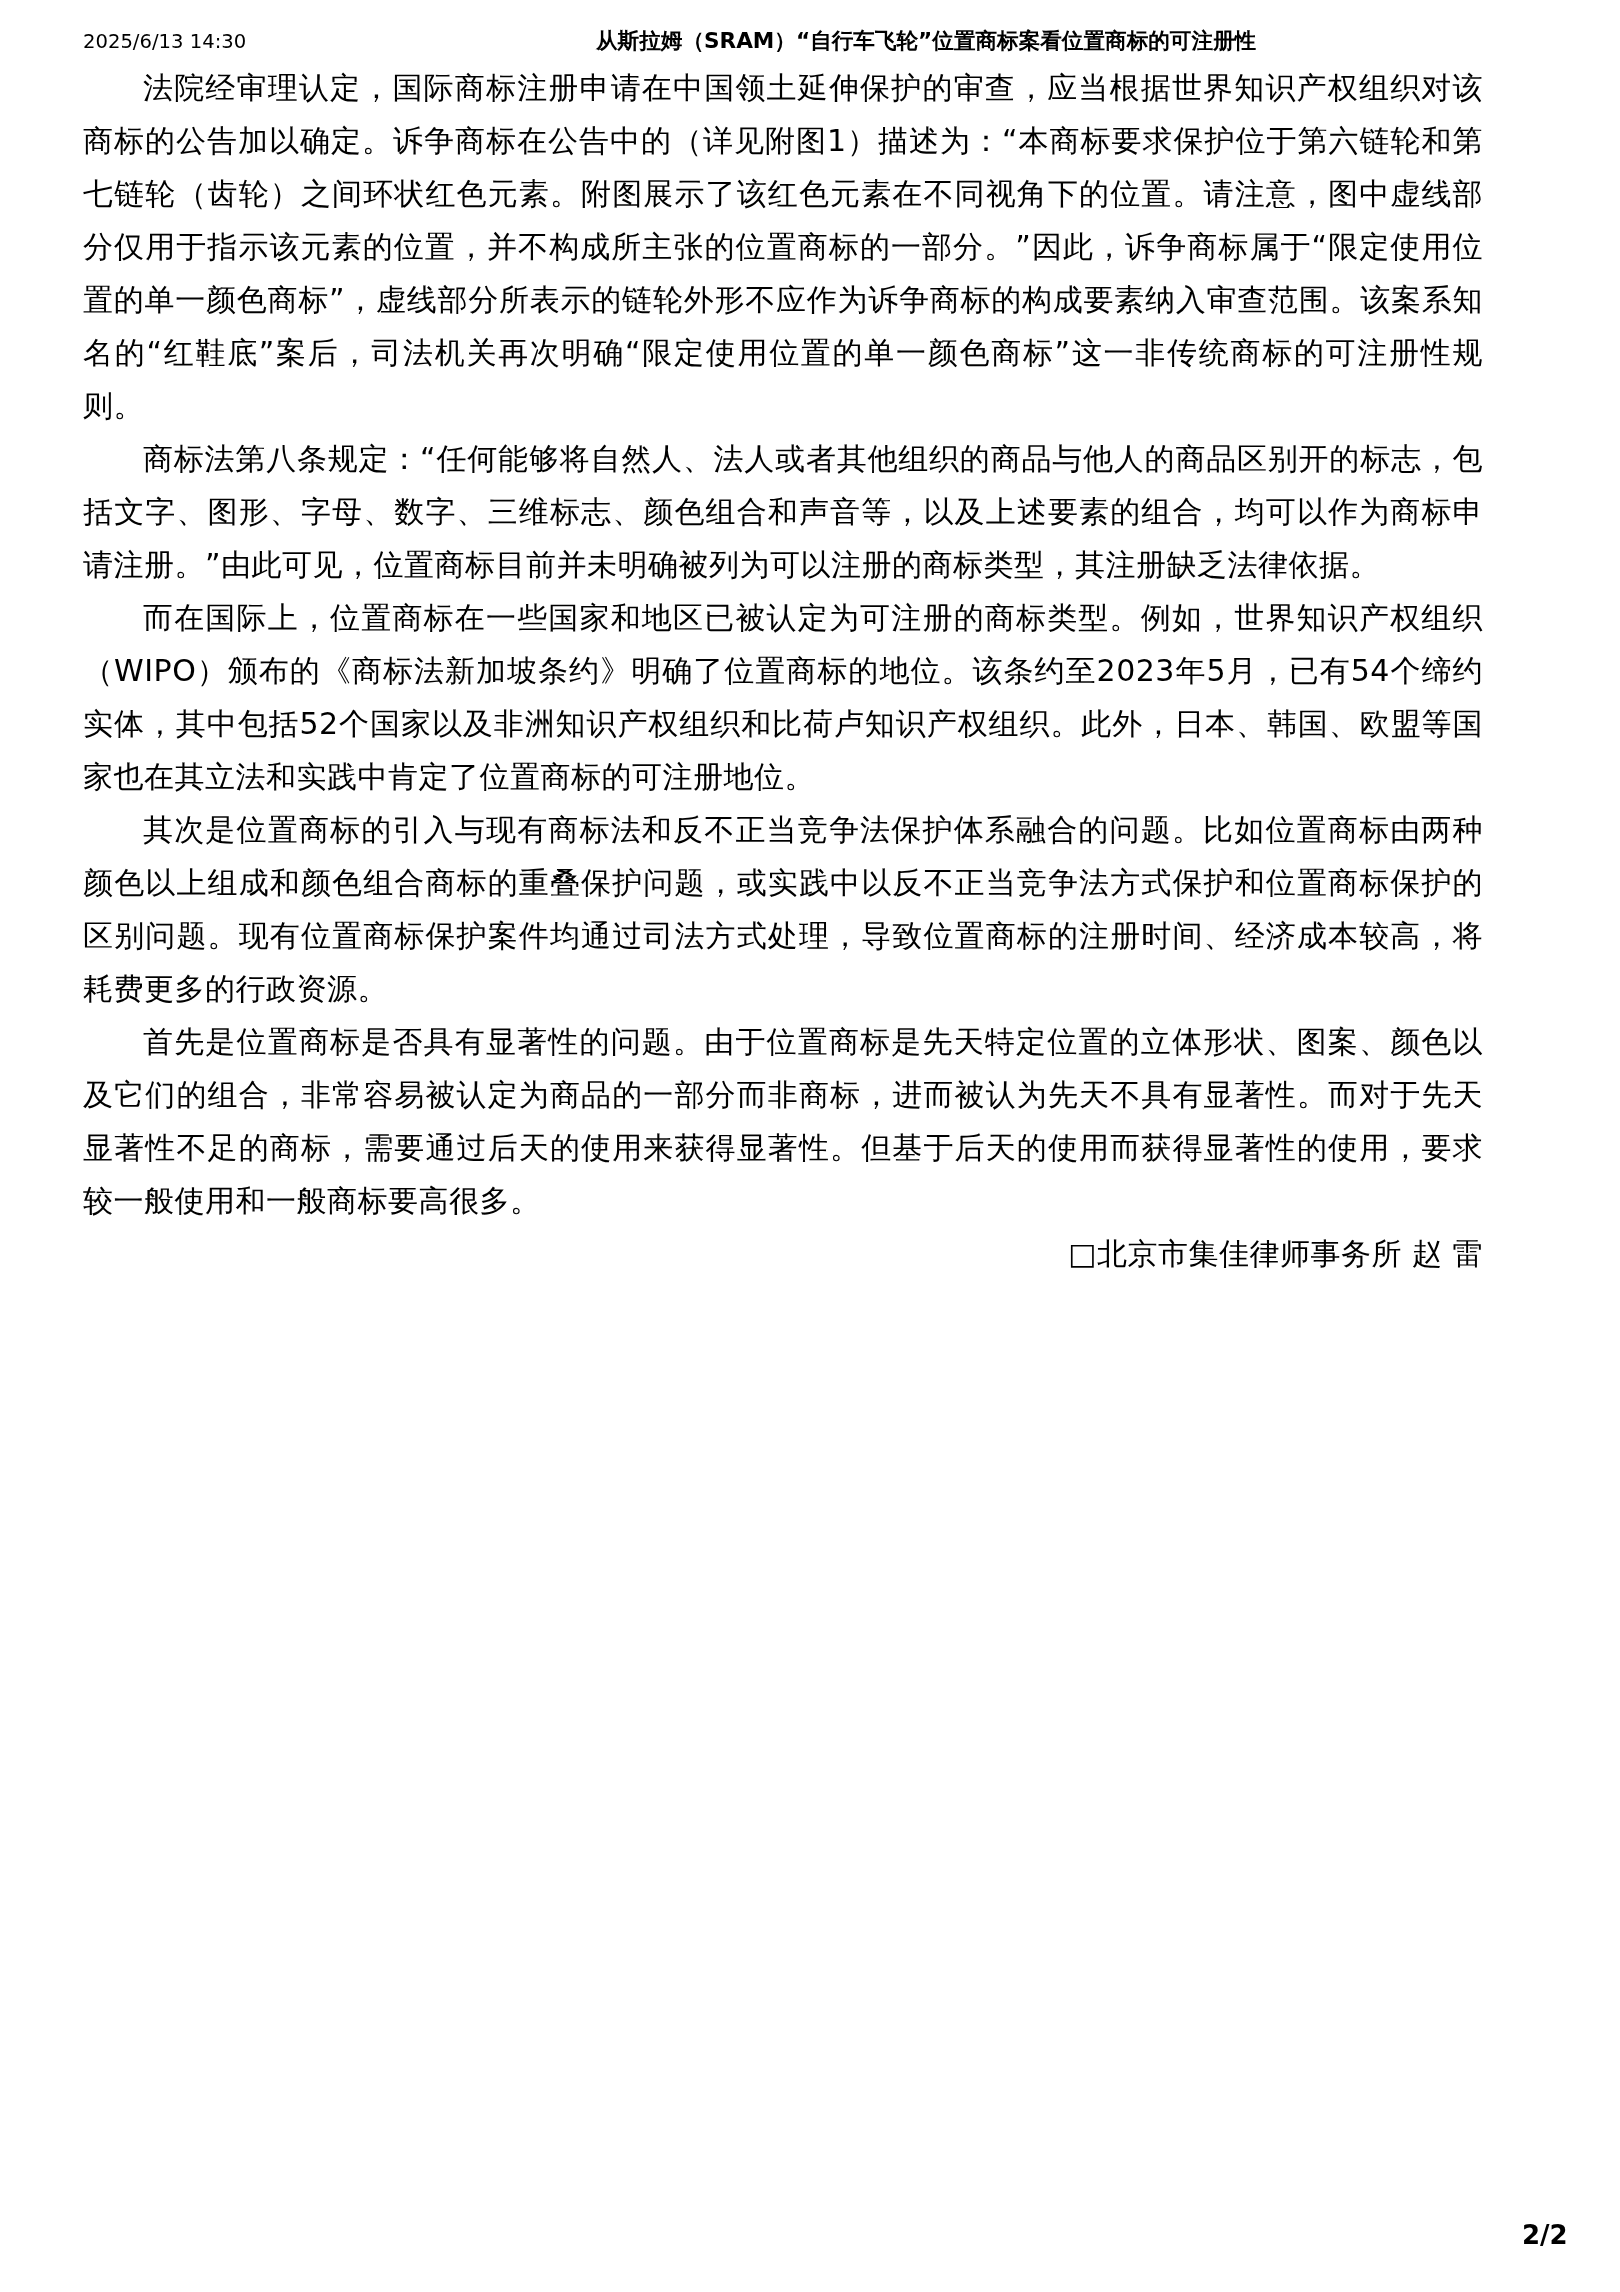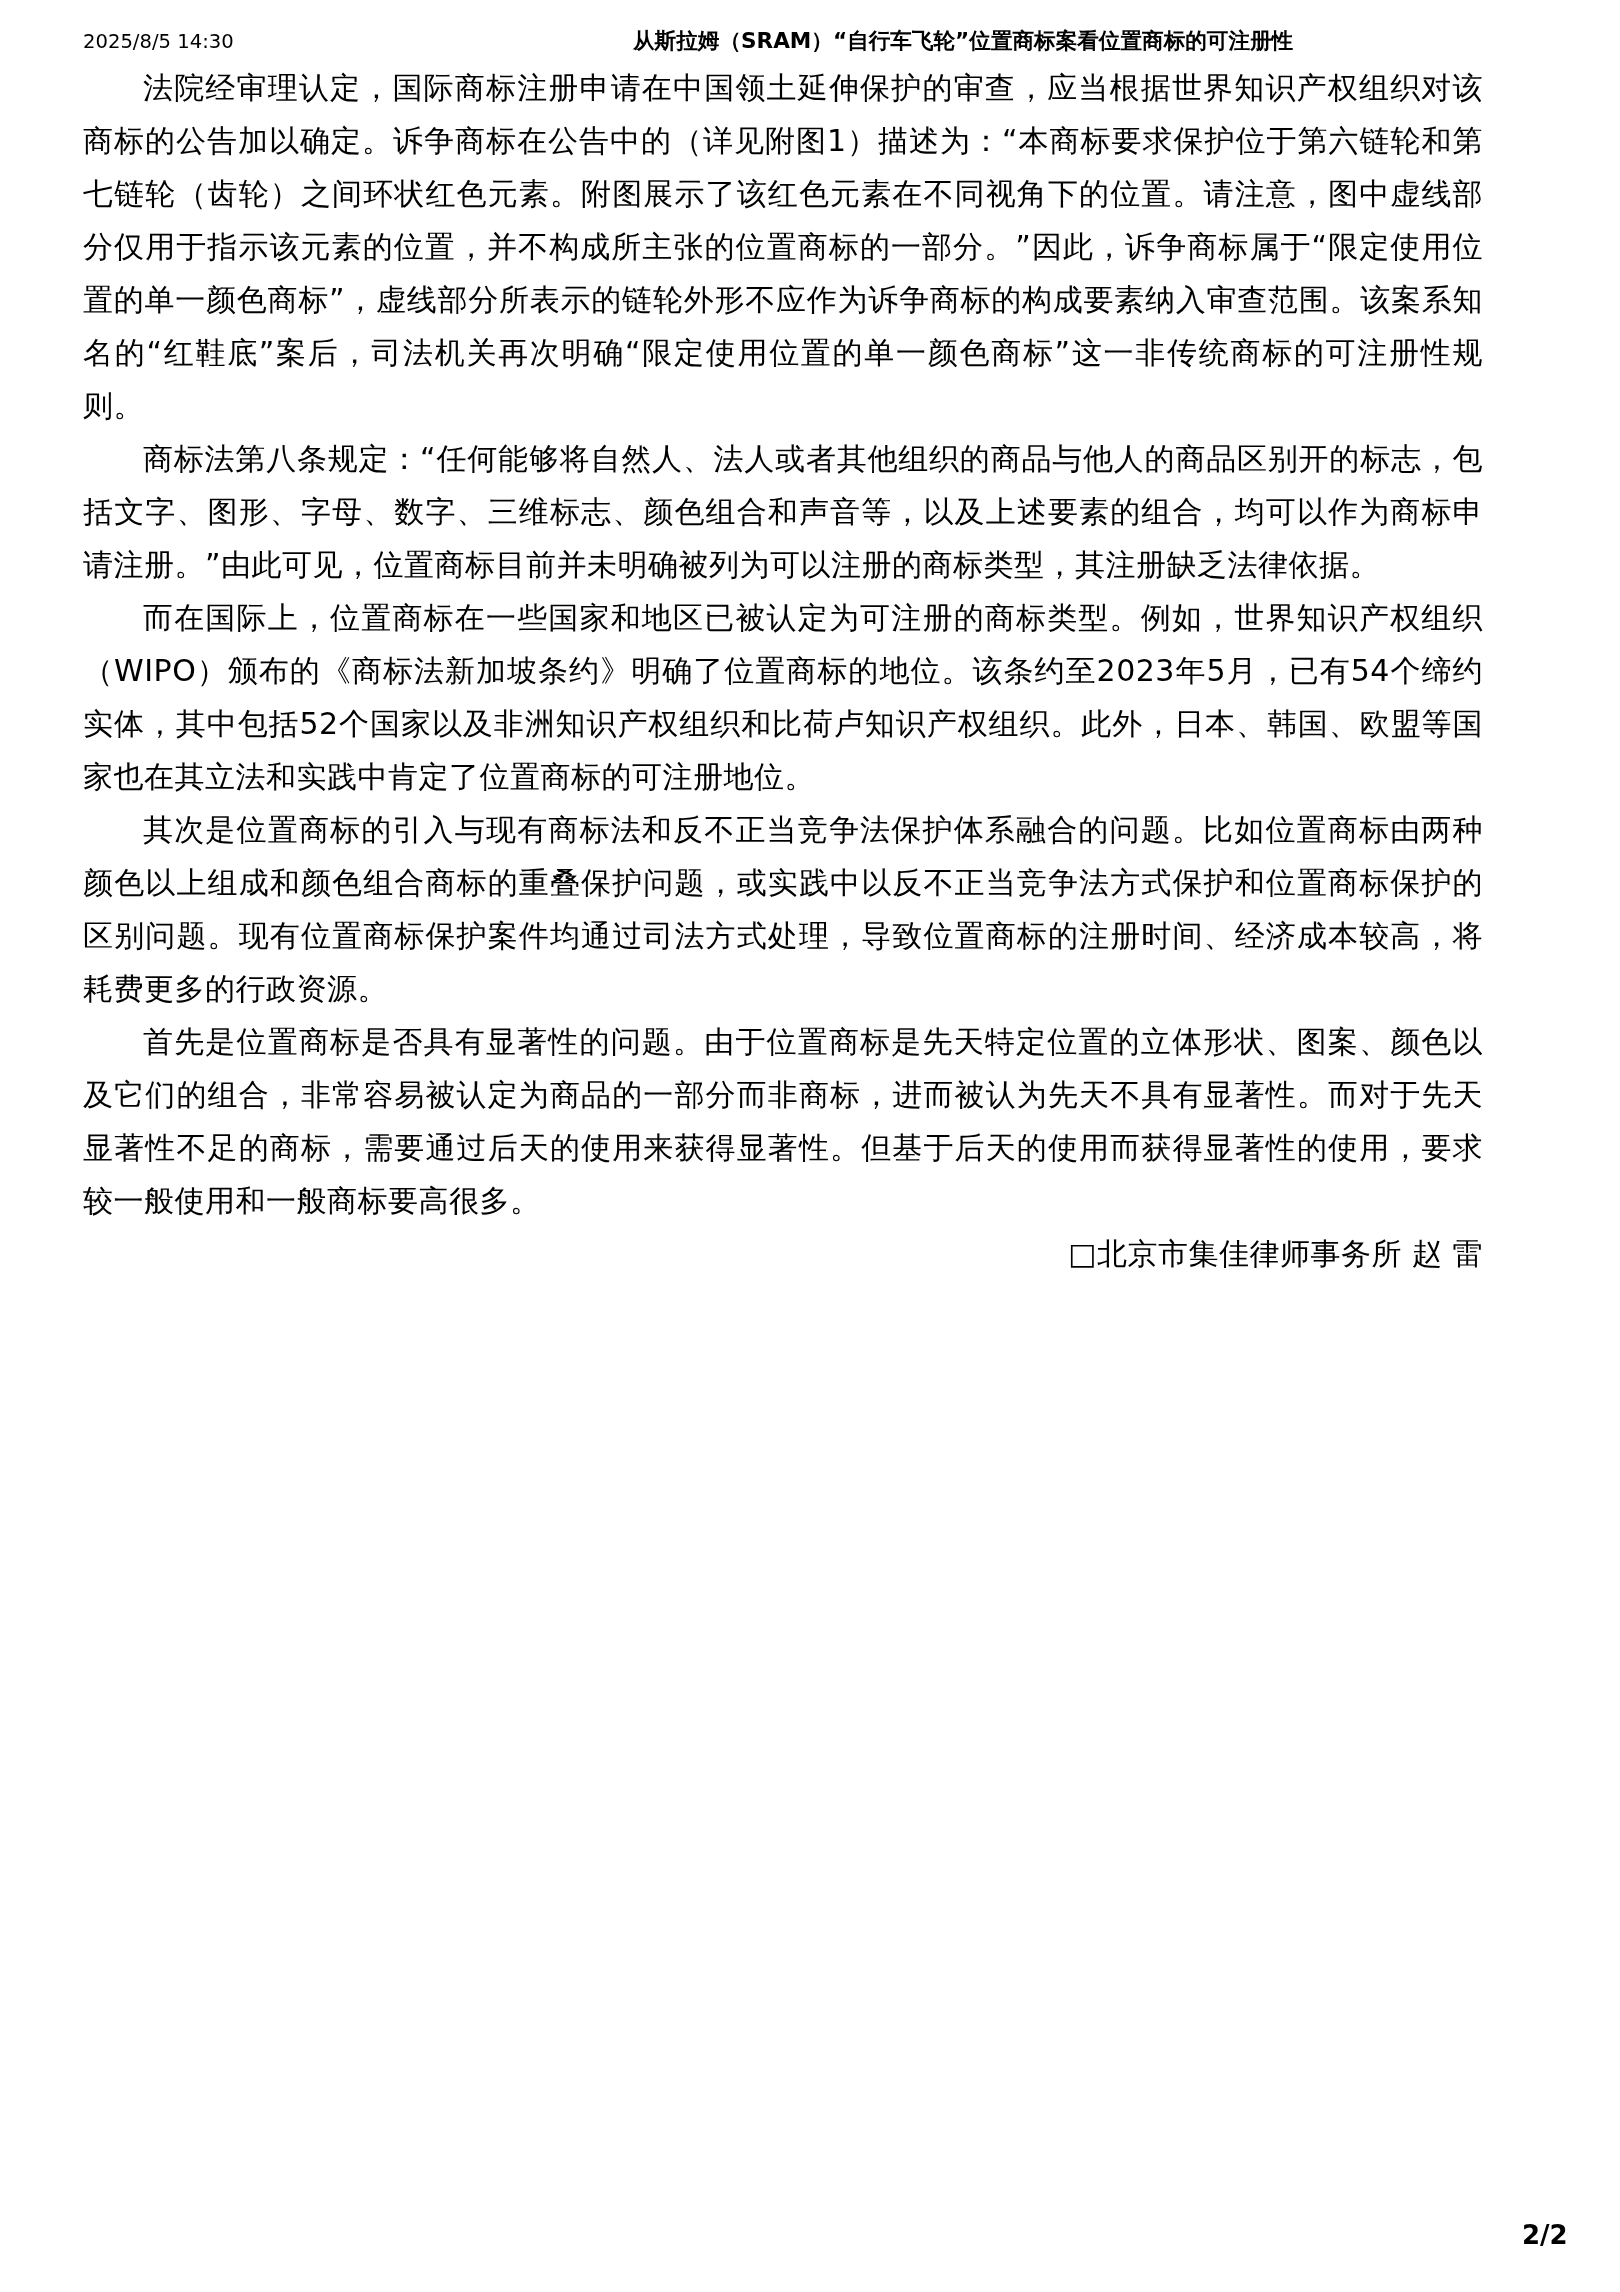--- a/index.html
+++ b/index.html
@@ -23,21 +23,20 @@
     white-space: nowrap;
   }
   .header-title {
     position: absolute;
     left: 596px;
     top: 27.4px;
     font-size: 21.6px;
     line-height: 27.4px;
     font-weight: bold;
     white-space: nowrap;
-    margin-left: 37px;
   }
   .article-body {
     position: absolute;
     left: 83px;
     top: 61px;
     width: 1400px;
     font-size: 30px;
     line-height: 53px;
     text-align: justify;
     letter-spacing: 0.5px;
@@ -58,21 +57,21 @@
     left: 1522px;
     top: 2223px;
     font-size: 26px;
     line-height: 25.5px;
     font-weight: bold;
   }
 </style>
 </head>
 <body>
 
-<div class="header-datetime">2025/8/5 14:30</div>
+<div class="header-datetime">2025/6/13 14:30</div>
 
 <div class="header-title">从斯拉姆（SRAM）“自行车飞轮”位置商标案看位置商标的可注册性</div>
 
 <div class="article-body">
   <p class="ind">法院经审理认定，国际商标注册申请在中国领土延伸保护的审查，应当根据世界知识产权组织对该商标的公告加以确定。诉争商标在公告中的（详见附图1）描述为：“本商标要求保护位于第六链轮和第七链轮（齿轮）之间环状红色元素。附图展示了该红色元素在不同视角下的位置。请注意，图中虚线部分仅用于指示该元素的位置，并不构成所主张的位置商标的一部分。”因此，诉争商标属于“限定使用位置的单一颜色商标”，虚线部分所表示的链轮外形不应作为诉争商标的构成要素纳入审查范围。该案系知名的“红鞋底”案后，司法机关再次明确“限定使用位置的单一颜色商标”这一非传统商标的可注册性规则。</p>
   <p class="ind">商标法第八条规定：“任何能够将自然人、法人或者其他组织的商品与他人的商品区别开的标志，包括文字、图形、字母、数字、三维标志、颜色组合和声音等，以及上述要素的组合，均可以作为商标申请注册。”由此可见，位置商标目前并未明确被列为可以注册的商标类型，其注册缺乏法律依据。</p>
   <p class="ind">而在国际上，位置商标在一些国家和地区已被认定为可注册的商标类型。例如，世界知识产权组织（WIPO）颁布的《商标法新加坡条约》明确了位置商标的地位。该条约至2023年5月，已有54个缔约实体，其中包括52个国家以及非洲知识产权组织和比荷卢知识产权组织。此外，日本、韩国、欧盟等国家也在其立法和实践中肯定了位置商标的可注册地位。</p>
   <p class="ind">其次是位置商标的引入与现有商标法和反不正当竞争法保护体系融合的问题。比如位置商标由两种颜色以上组成和颜色组合商标的重叠保护问题，或实践中以反不正当竞争法方式保护和位置商标保护的区别问题。现有位置商标保护案件均通过司法方式处理，导致位置商标的注册时间、经济成本较高，将耗费更多的行政资源。</p>
   <p class="ind">首先是位置商标是否具有显著性的问题。由于位置商标是先天特定位置的立体形状、图案、颜色以及它们的组合，非常容易被认定为商品的一部分而非商标，进而被认为先天不具有显著性。而对于先天显著性不足的商标，需要通过后天的使用来获得显著性。但基于后天的使用而获得显著性的使用，要求较一般使用和一般商标要高很多。</p>
   <p class="signature">□北京市集佳律师事务所 赵 雷</p>

